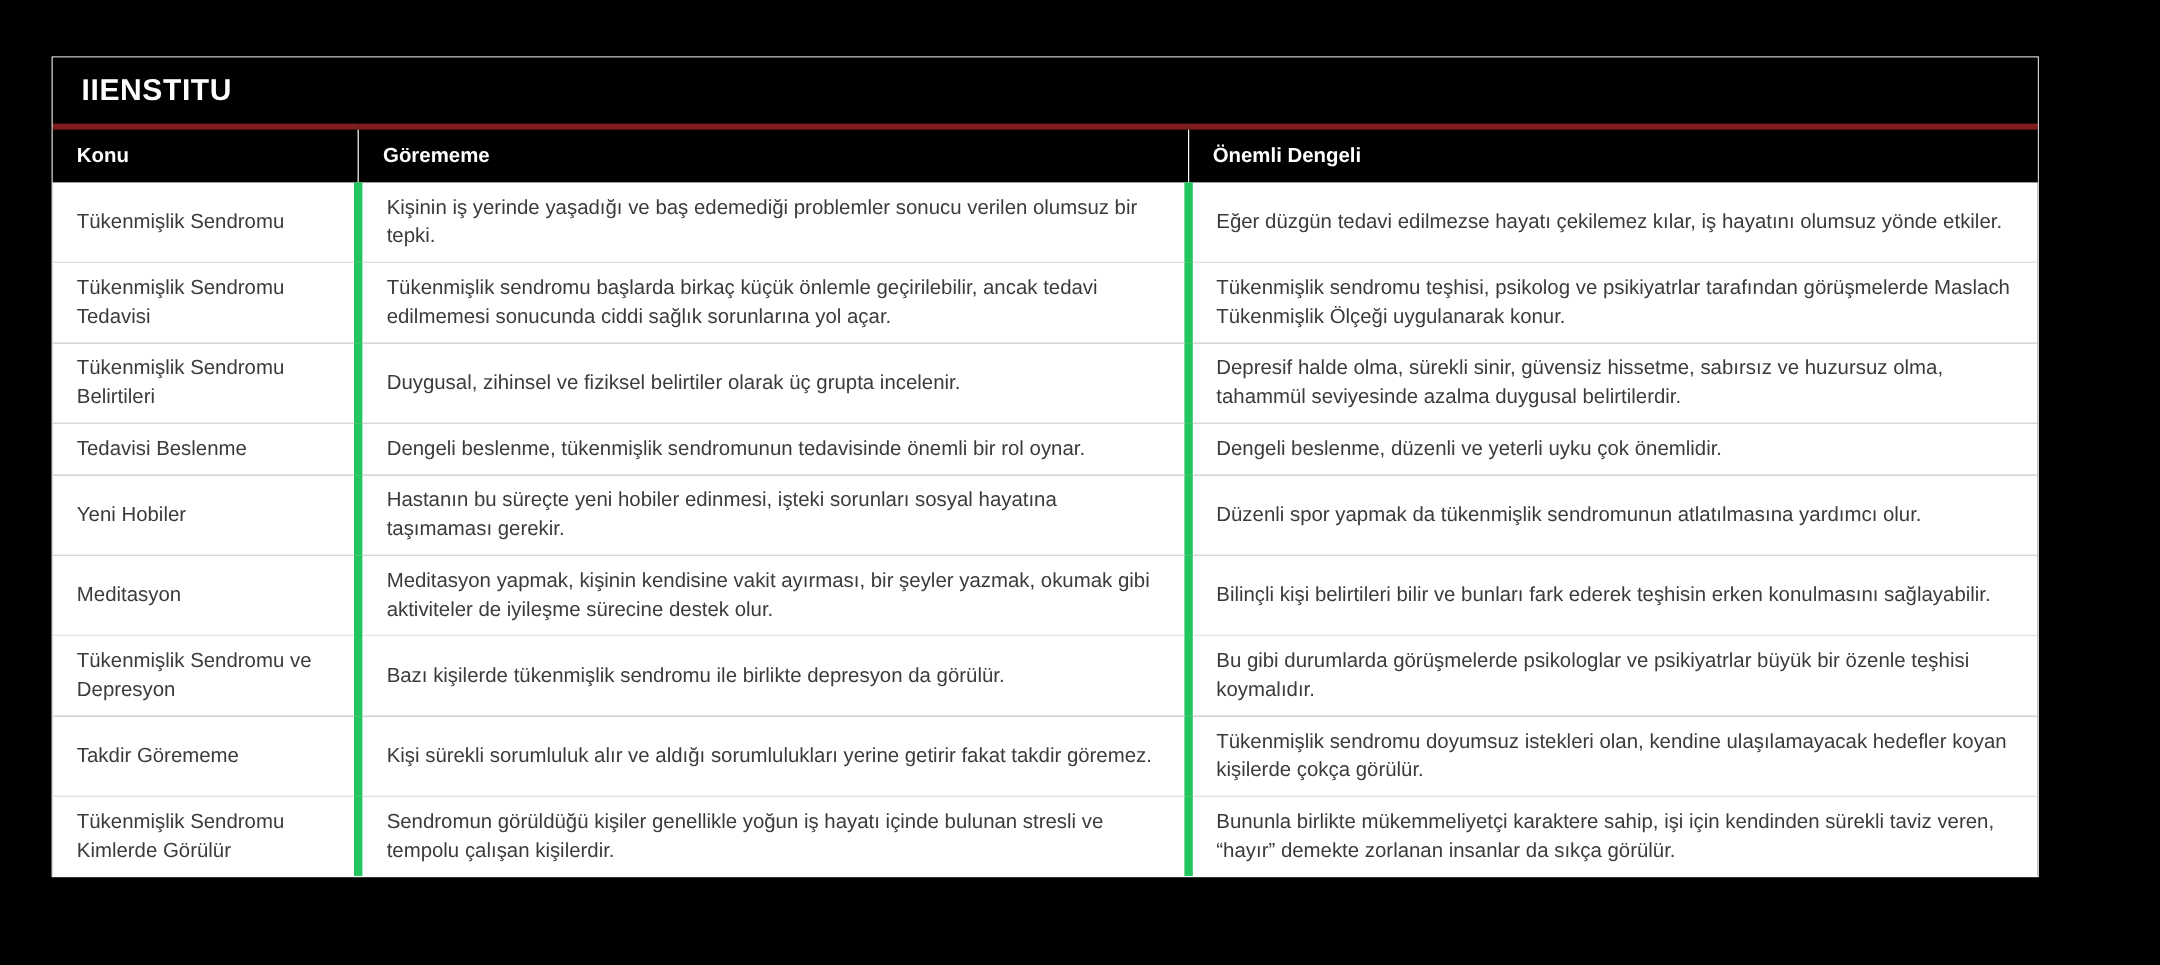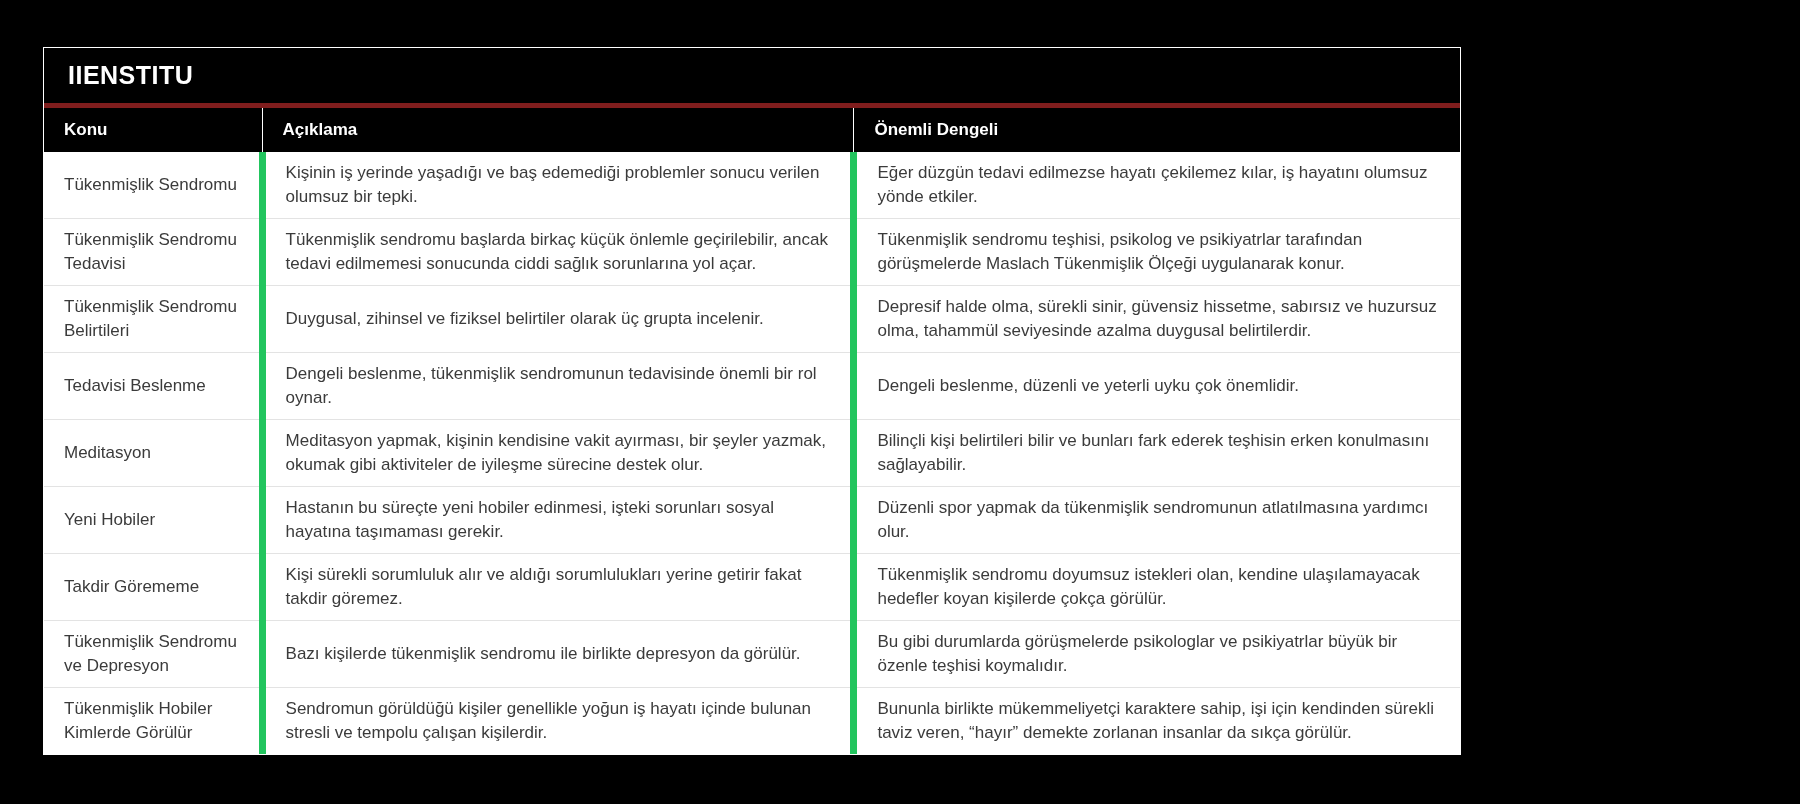--- a/index.html
+++ b/index.html
@@ -7,21 +7,21 @@
     width: 1800px;
     height: 804px;
     background: #000000;
     overflow: hidden;
     font-family: "Liberation Sans", "DejaVu Sans", sans-serif;
   }
   .card {
     position: absolute;
     left: 43px;
     top: 47px;
-    width: 1418px;
+    width: 1656px;
     background: #000000;
     border: 1px solid #ffffff;
   }
   .title-bar {
     background: #000000;
     padding: 13px 24px;
   }
   .title {
     color: #ffffff;
     font-size: 25px;
@@ -68,21 +68,21 @@
   </div>
   <table class="info-table">
     <colgroup>
       <col style="width:15.4%">
       <col style="width:41.8%">
       <col style="width:42.8%">
     </colgroup>
     <thead>
       <tr>
         <th>Konu</th>
-        <th>Açıklama</th>
+        <th>Görememe</th>
         <th>Önemli Dengeli</th>
       </tr>
     </thead>
     <tbody>
       <tr>
         <td>Tükenmişlik Sendromu</td>
         <td>Kişinin iş yerinde yaşadığı ve baş edemediği problemler sonucu verilen olumsuz bir tepki.</td>
         <td>Eğer düzgün tedavi edilmezse hayatı çekilemez kılar, iş hayatını olumsuz yönde etkiler.</td>
       </tr>
       <tr>
@@ -94,39 +94,39 @@
         <td>Tükenmişlik Sendromu Belirtileri</td>
         <td>Duygusal, zihinsel ve fiziksel belirtiler olarak üç grupta incelenir.</td>
         <td>Depresif halde olma, sürekli sinir, güvensiz hissetme, sabırsız ve huzursuz olma, tahammül seviyesinde azalma duygusal belirtilerdir.</td>
       </tr>
       <tr>
         <td>Tedavisi Beslenme</td>
         <td>Dengeli beslenme, tükenmişlik sendromunun tedavisinde önemli bir rol oynar.</td>
         <td>Dengeli beslenme, düzenli ve yeterli uyku çok önemlidir.</td>
       </tr>
       <tr>
+        <td>Yeni Hobiler</td>
+        <td>Hastanın bu süreçte yeni hobiler edinmesi, işteki sorunları sosyal hayatına taşımaması gerekir.</td>
+        <td>Düzenli spor yapmak da tükenmişlik sendromunun atlatılmasına yardımcı olur.</td>
+      </tr>
+      <tr>
         <td>Meditasyon</td>
         <td>Meditasyon yapmak, kişinin kendisine vakit ayırması, bir şeyler yazmak, okumak gibi aktiviteler de iyileşme sürecine destek olur.</td>
         <td>Bilinçli kişi belirtileri bilir ve bunları fark ederek teşhisin erken konulmasını sağlayabilir.</td>
       </tr>
       <tr>
-        <td>Yeni Hobiler</td>
-        <td>Hastanın bu süreçte yeni hobiler edinmesi, işteki sorunları sosyal hayatına taşımaması gerekir.</td>
-        <td>Düzenli spor yapmak da tükenmişlik sendromunun atlatılmasına yardımcı olur.</td>
+        <td>Tükenmişlik Sendromu ve Depresyon</td>
+        <td>Bazı kişilerde tükenmişlik sendromu ile birlikte depresyon da görülür.</td>
+        <td>Bu gibi durumlarda görüşmelerde psikologlar ve psikiyatrlar büyük bir özenle teşhisi koymalıdır.</td>
       </tr>
       <tr>
         <td>Takdir Görememe</td>
         <td>Kişi sürekli sorumluluk alır ve aldığı sorumlulukları yerine getirir fakat takdir göremez.</td>
         <td>Tükenmişlik sendromu doyumsuz istekleri olan, kendine ulaşılamayacak hedefler koyan kişilerde çokça görülür.</td>
       </tr>
       <tr>
-        <td>Tükenmişlik Sendromu ve Depresyon</td>
-        <td>Bazı kişilerde tükenmişlik sendromu ile birlikte depresyon da görülür.</td>
-        <td>Bu gibi durumlarda görüşmelerde psikologlar ve psikiyatrlar büyük bir özenle teşhisi koymalıdır.</td>
-      </tr>
-      <tr>
-        <td>Tükenmişlik Hobiler Kimlerde Görülür</td>
+        <td>Tükenmişlik Sendromu Kimlerde Görülür</td>
         <td>Sendromun görüldüğü kişiler genellikle yoğun iş hayatı içinde bulunan stresli ve tempolu çalışan kişilerdir.</td>
         <td>Bununla birlikte mükemmeliyetçi karaktere sahip, işi için kendinden sürekli taviz veren, “hayır” demekte zorlanan insanlar da sıkça görülür.</td>
       </tr>
     </tbody>
   </table>
 </div>
 
 </body></html>

